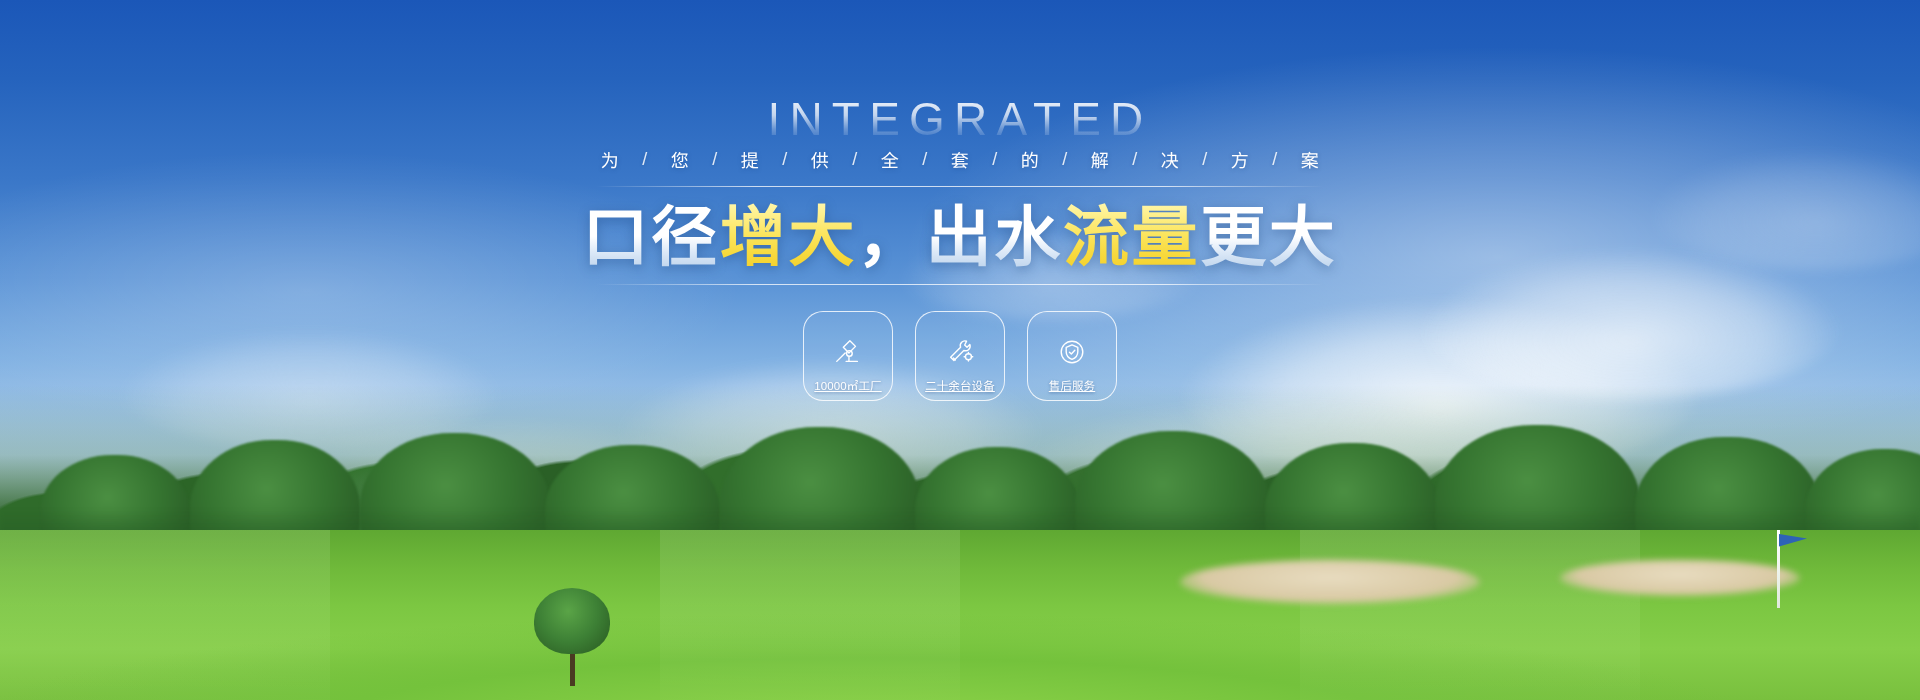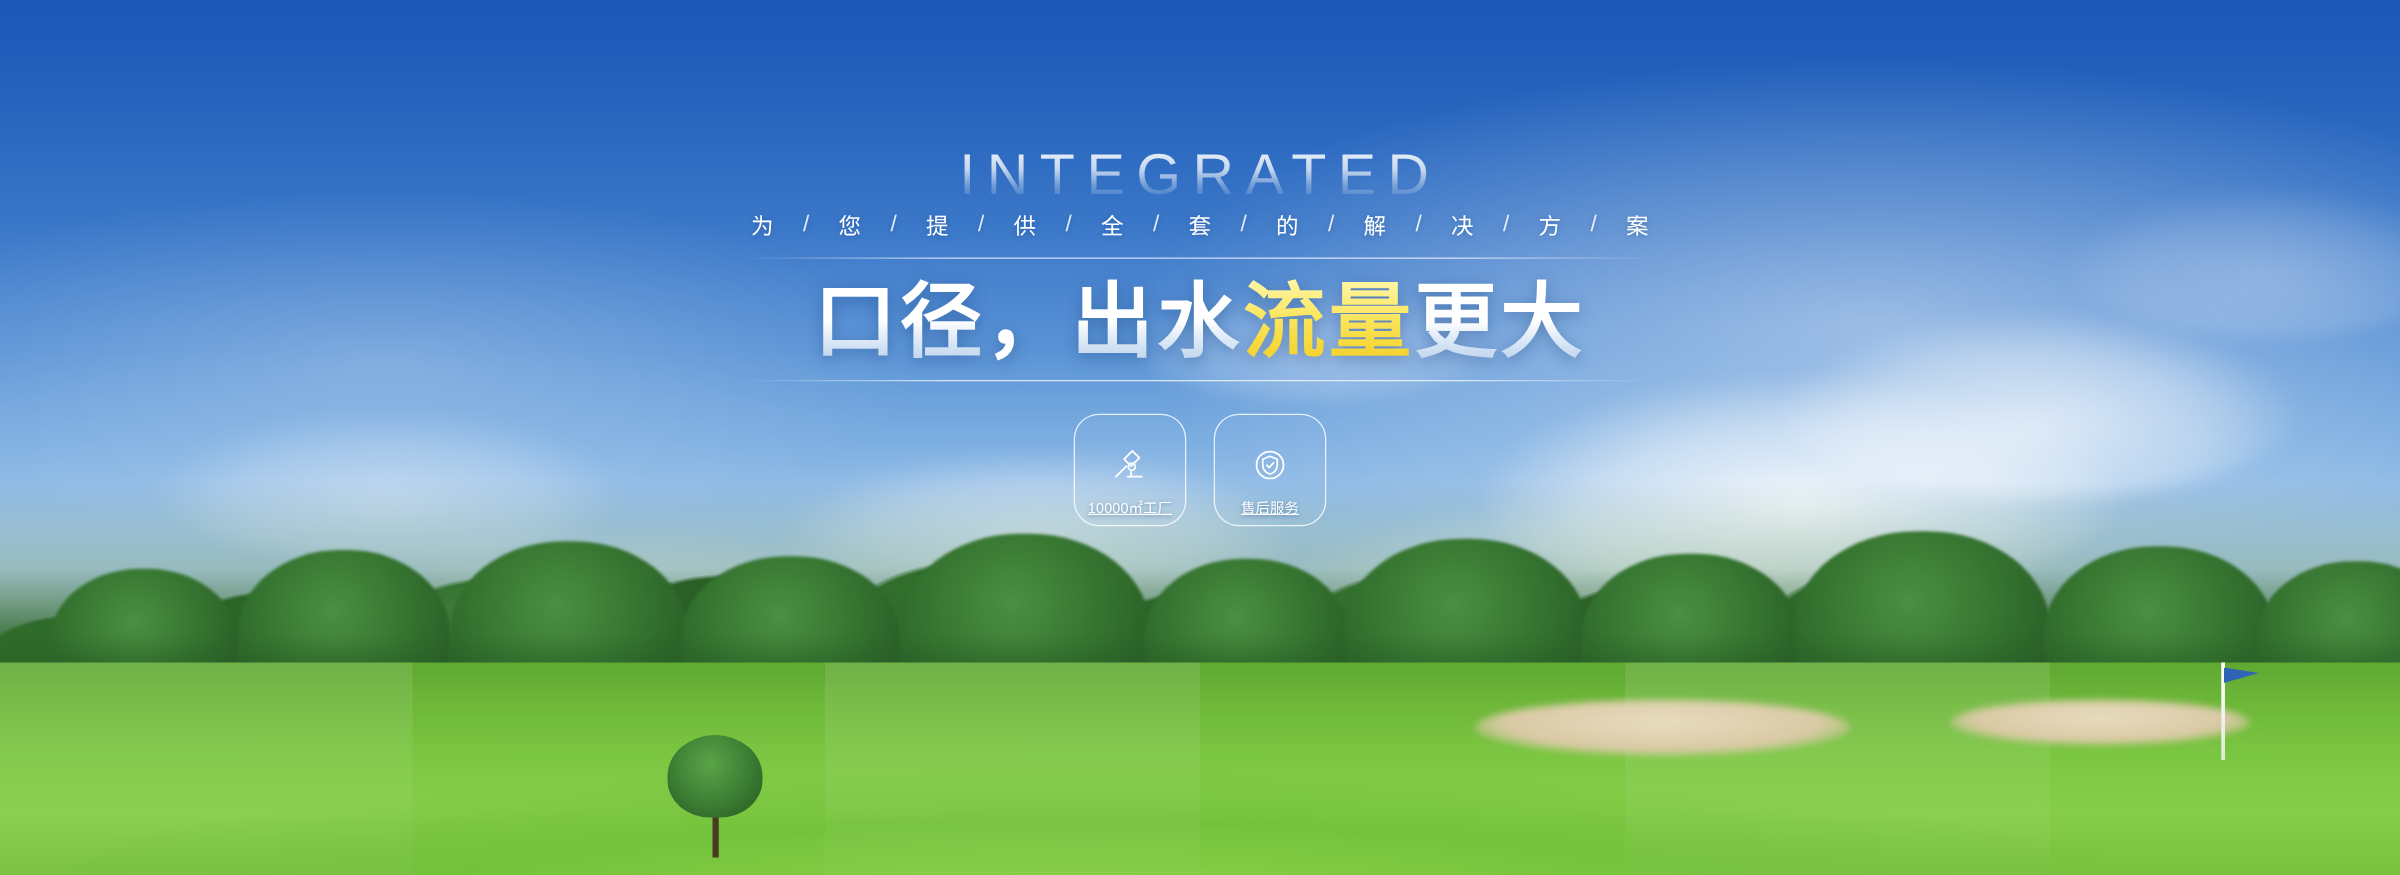--- a/index.html
+++ b/index.html
@@ -118,21 +118,21 @@
   .eng {
     font-family:"Liberation Sans","DejaVu Sans",sans-serif;
     font-weight:300;
     letter-spacing:.20em;
     background-image:linear-gradient(180deg,
       rgba(255,255,255,0.95) 0%,
       rgba(255,255,255,0.72) 42%,
       rgba(255,255,255,0.28) 72%,
       rgba(255,255,255,0.02) 100%);
     -webkit-background-clip:text; background-clip:text;
-    -webkit-text-fill-color:transparent; color:transparent;margin-top:20px;
+    -webkit-text-fill-color:transparent; color:transparent;
   }
   .eng-1 { font-size:46px; }
   .eng-2 { font-size:46px; margin-top:-6px; }
 
   .tagline-row {
     display:flex; align-items:center; justify-content:center;
     margin-top:4px;
     font-size:18px; color:#ffffff; letter-spacing:.02em;
     text-shadow:0 1px 4px rgba(20,60,120,.35);
   }
@@ -260,20 +260,21 @@
       <span class="sep">/</span>
       <span class="ch">方</span>
       <span class="sep">/</span>
       <span class="ch">案</span>
     </div>
 
     <div class="rule"></div>
 
     <div class="headline">
       <span class="hl-white">口径</span>
+      <span class="hl-yellow">增大</span>
       <span class="hl-comma">，</span>
       <span class="hl-white">出水</span>
       <span class="hl-yellow">流量</span>
       <span class="hl-white">更大</span>
     </div>
 
     <div class="rule bottom"></div>
 
     <div class="badges">
 
@@ -285,20 +286,31 @@
             <path d="M4 26l9-9"></path>
             <path d="M14 26h12"></path>
             <path d="M17 21v5"></path>
           </svg>
         </span>
         <span class="badge-label">10000㎡工厂</span>
       </div>
 
 
 
+      <div class="badge">
+        <span class="badge-icon">
+          <svg viewBox="0 0 32 32" fill="none" stroke="#ffffff" stroke-width="1.5" stroke-linecap="round" stroke-linejoin="round">
+            <path d="M23 4.5a5 5 0 0 0-6.4 6.4L6 21.5 9.5 25l10.6-10.6A5 5 0 0 0 26.5 8l-3 3-2.5-2.5z"></path>
+            <path d="M9 22.5l2 2"></path>
+            <circle cx="25" cy="21" r="3.2"></circle>
+            <path d="M25 17.8v-1.4M25 25.6v-1.4M21.8 21h-1.4M29.6 21h-1.4"></path>
+          </svg>
+        </span>
+        <span class="badge-label">二十余台设备</span>
+      </div>
 
       <div class="badge">
         <span class="badge-icon">
           <svg viewBox="0 0 32 32" fill="none" stroke="#ffffff" stroke-width="1.5" stroke-linecap="round" stroke-linejoin="round">
             <circle cx="16" cy="16" r="11.5"></circle>
             <path d="M16 8.5l6.2 2.6v4.6c0 4-2.6 6.8-6.2 8.2-3.6-1.4-6.2-4.2-6.2-8.2v-4.6z"></path>
             <path d="M13.3 16.2l2 2 3.7-4"></path>
           </svg>
         </span>
         <span class="badge-label">售后服务</span>

